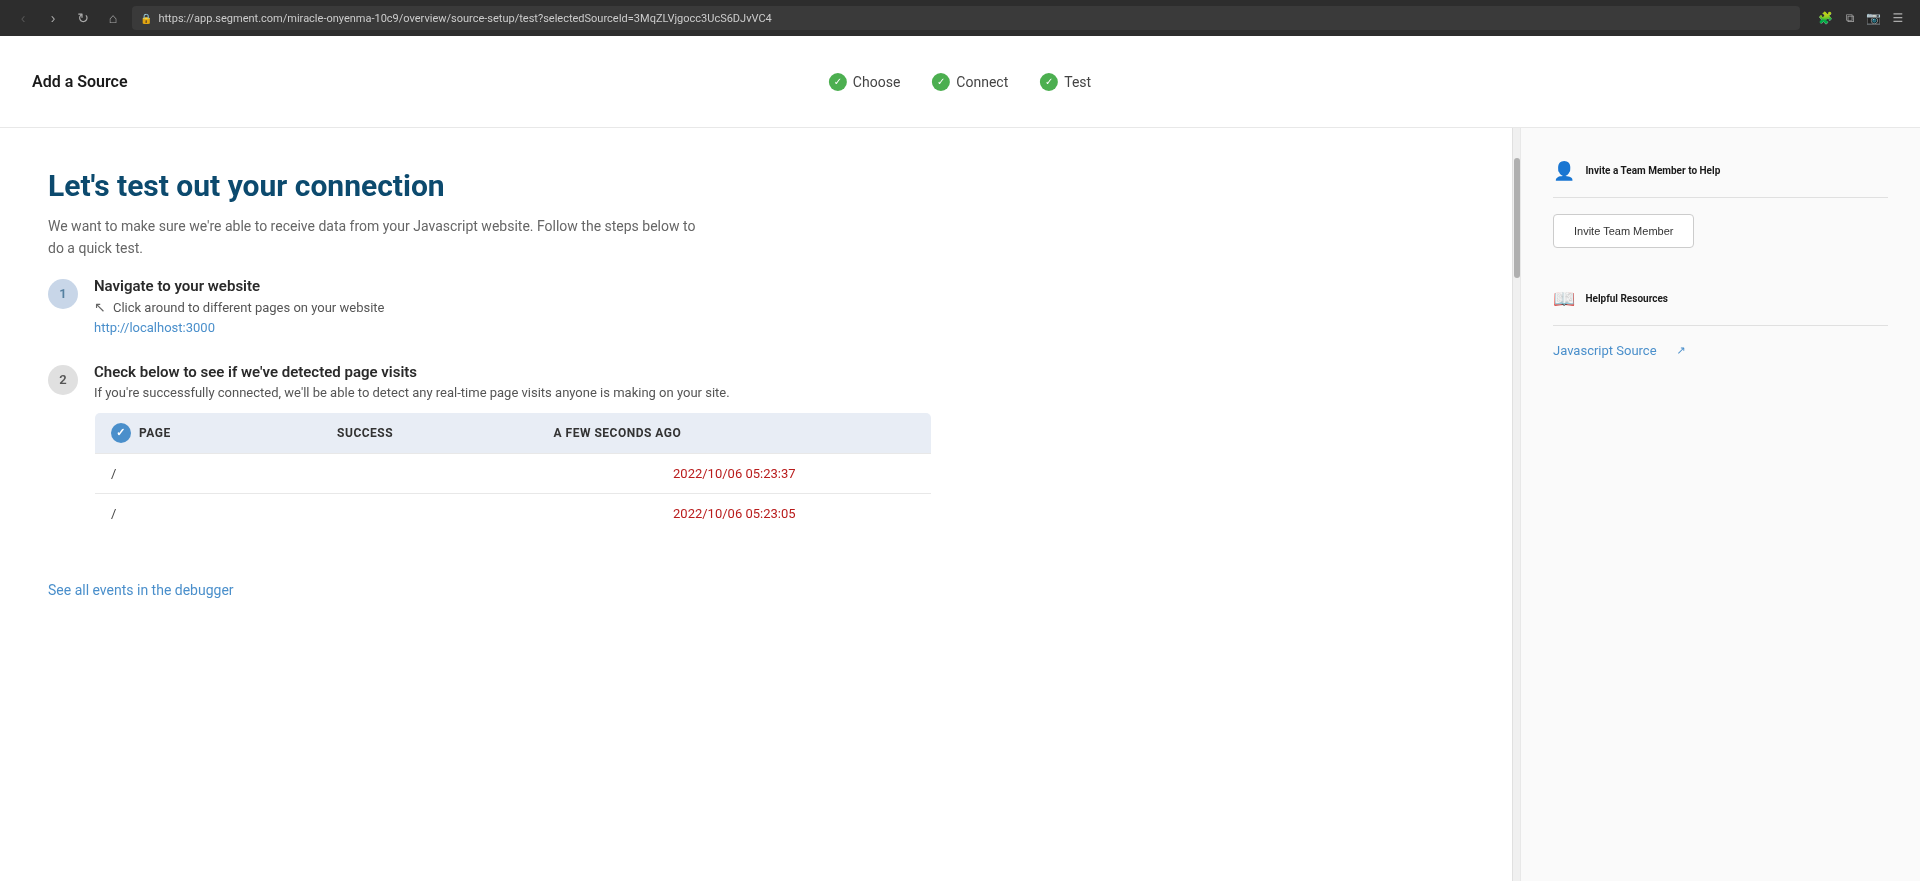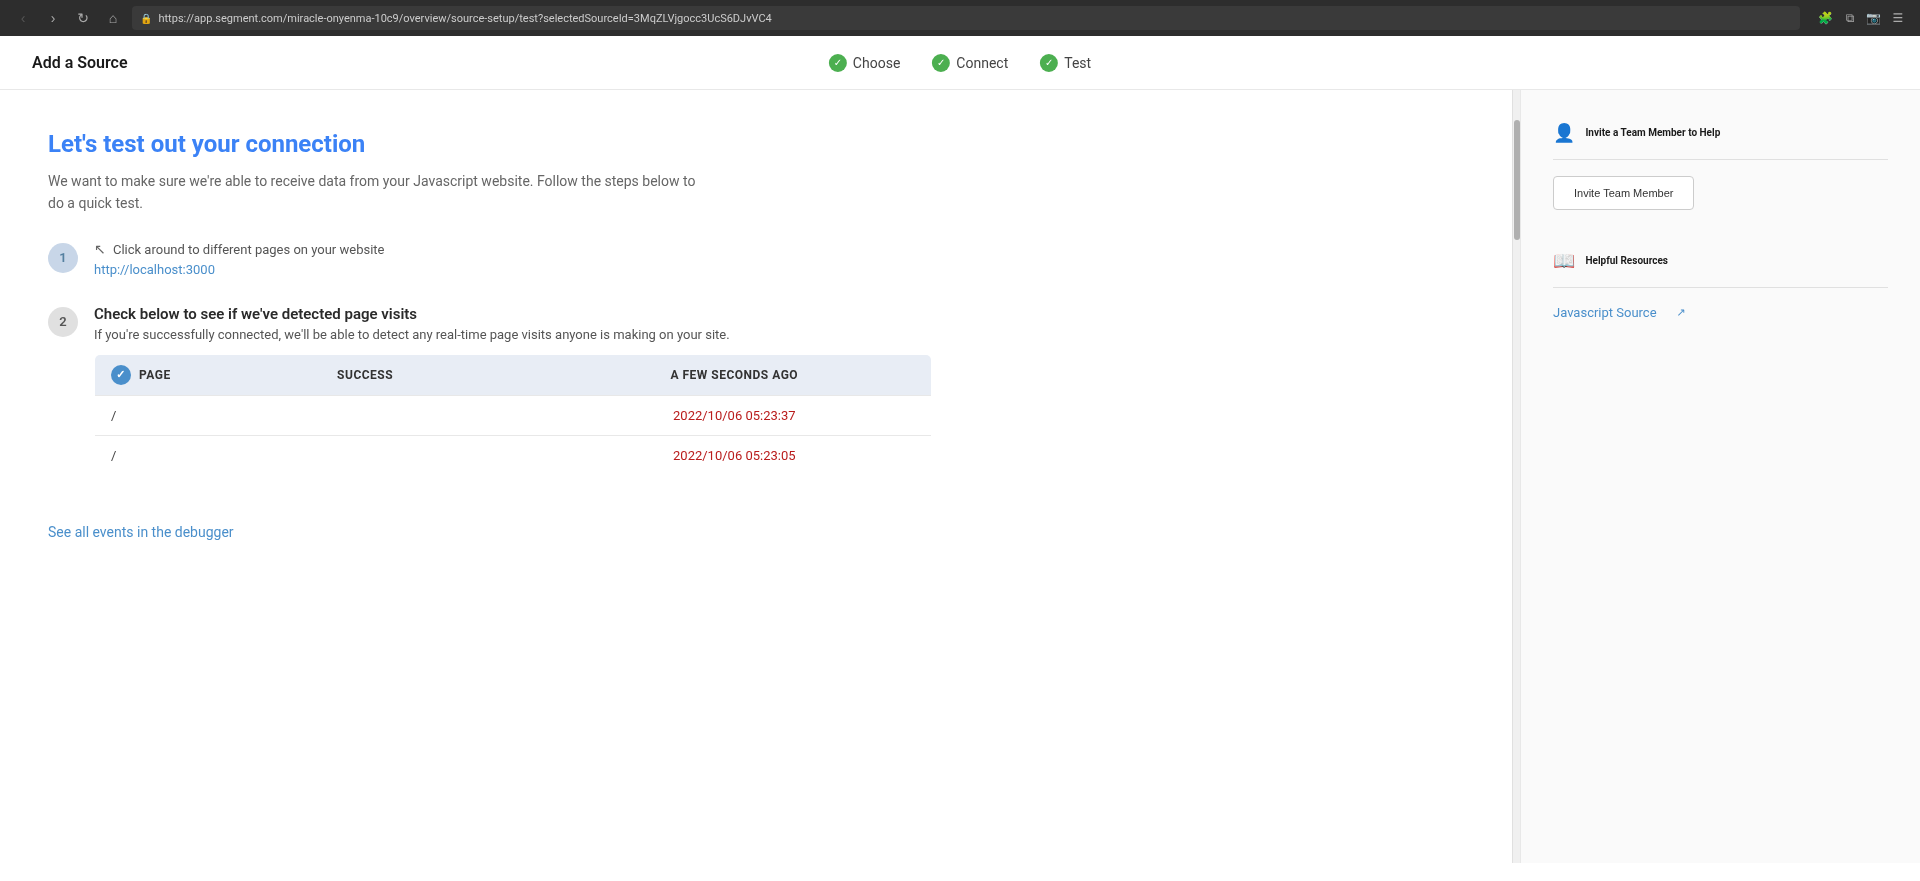--- a/index.html
+++ b/index.html
@@ -32,21 +32,21 @@
       padding: 0 8px;
       gap: 6px;
     }
     .browser-address-bar span { color: #ccc; font-size: 11px; overflow: hidden; white-space: nowrap; }
     .browser-address-bar .lock-icon { color: #888; font-size: 10px; }
     .browser-actions { display: flex; align-items: center; gap: 4px; margin-left: 8px; }
     .browser-action-btn { width: 20px; height: 20px; background: none; border: none; color: #aaa; cursor: pointer; font-size: 12px; }
 
     
     .app-header {
-      height: 54px;
+      height: 92px;
       border-bottom: 1px solid #e8e8e8;
       display: flex;
       align-items: center;
       padding: 0 32px;
       position: relative;
     }
     .app-title {
       font-size: 16px;
       font-weight: 600;
       color: #1a1a1a;
@@ -82,31 +82,31 @@
 
     
     .content-area {
       flex: 1;
       padding: 40px 48px;
       overflow-y: auto;
       max-width: 980px;
     }
 
     .page-heading {
-      font-size: 24px;
+      font-size: 30px;
       font-weight: 700;
-      color: #3b82f6;
+      color: #0c4a6e;
       margin-bottom: 12px;
     }
     .page-subtitle {
       font-size: 14px;
       color: #666;
       line-height: 1.6;
       max-width: 650px;
-      margin-bottom: 26px;
+      margin-bottom: 17px;
     }
 
     
     .step-item {
       display: flex;
       align-items: flex-start;
       gap: 16px;
       margin-bottom: 28px;
     }
     .step-number {
@@ -312,20 +312,21 @@
   <div class="scroll-area">
     <div class="scroll-content">
       <div class="content-area">
         <h1 class="page-heading">Let's test out your connection</h1>
         <p class="page-subtitle">We want to make sure we're able to receive data from your Javascript website. Follow the steps below to do a quick test.</p>
 
         
         <div class="step-item">
           <div class="step-number completed">1</div>
           <div class="step-content">
+            <div class="step-title">Navigate to your website</div>
             <div class="step-desc">
               <span class="cursor-icon">↖</span>
               <span>Click around to different pages on your website</span>
             </div>
             <a class="step-link" href="#">http://localhost:3000</a>
           </div>
         </div>
 
         
         <div class="step-item">
@@ -337,21 +338,21 @@
             <table class="events-table">
               <thead>
                 <tr>
                   <th>
                     <div class="th-row">
                       <span class="check-circle">✓</span>
                       <span>PAGE</span>
                     </div>
                   </th>
                   <th>Success</th>
-                  <th style="text-align:center;">A few seconds ago</th>
+                  <th style="text-align:left;">A few seconds ago</th>
                 </tr>
               </thead>
               <tbody>
                 <tr class="table-row">
                   <td>/</td>
                   <td></td>
                   <td>2022/10/06 05:23:37</td>
                 </tr>
                 <tr class="table-row">
                   <td>/</td>

